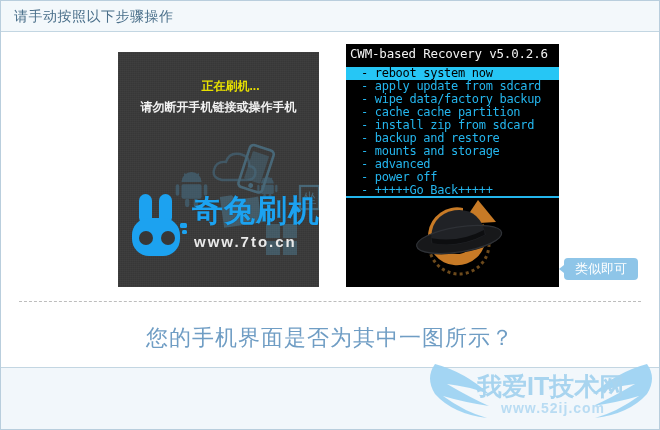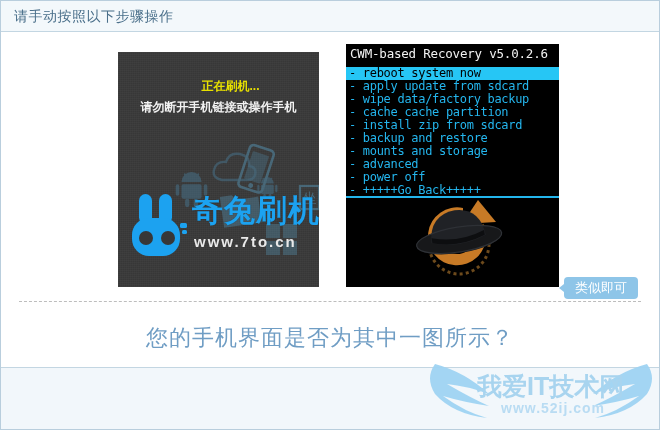--- a/index.html
+++ b/index.html
@@ -149,21 +149,21 @@
     left: 0;
     top: 23px;
     width: 213px;
   }
   .cwm-item {
     height: 13px;
     line-height: 13px;
     font-size: 12px;
     color: #24b6ee;
     white-space: nowrap;
-    padding-left: 3px;
+    padding-left: 15px;
     letter-spacing: -0.3px;
   }
   .cwm-item.selected {
     background: #26c6f5;
     color: #000000;
   }
   .cwm-rule {
     position: absolute;
     left: 0;
     top: 152px;
@@ -185,21 +185,20 @@
     left: 563px;
     top: 225px;
     height: 22px;
     padding: 0 11px;
     background: #8ec5e8;
     border-radius: 4px;
     color: #ffffff;
     font-size: 13px;
     line-height: 22px;
     white-space: nowrap;
-    margin-top: 19px;
   }
   .callout::before {
     content: "";
     position: absolute;
     left: -5px;
     top: 7px;
     width: 0; height: 0;
     border-top: 4px solid transparent;
     border-bottom: 4px solid transparent;
     border-right: 5px solid #8ec5e8;

